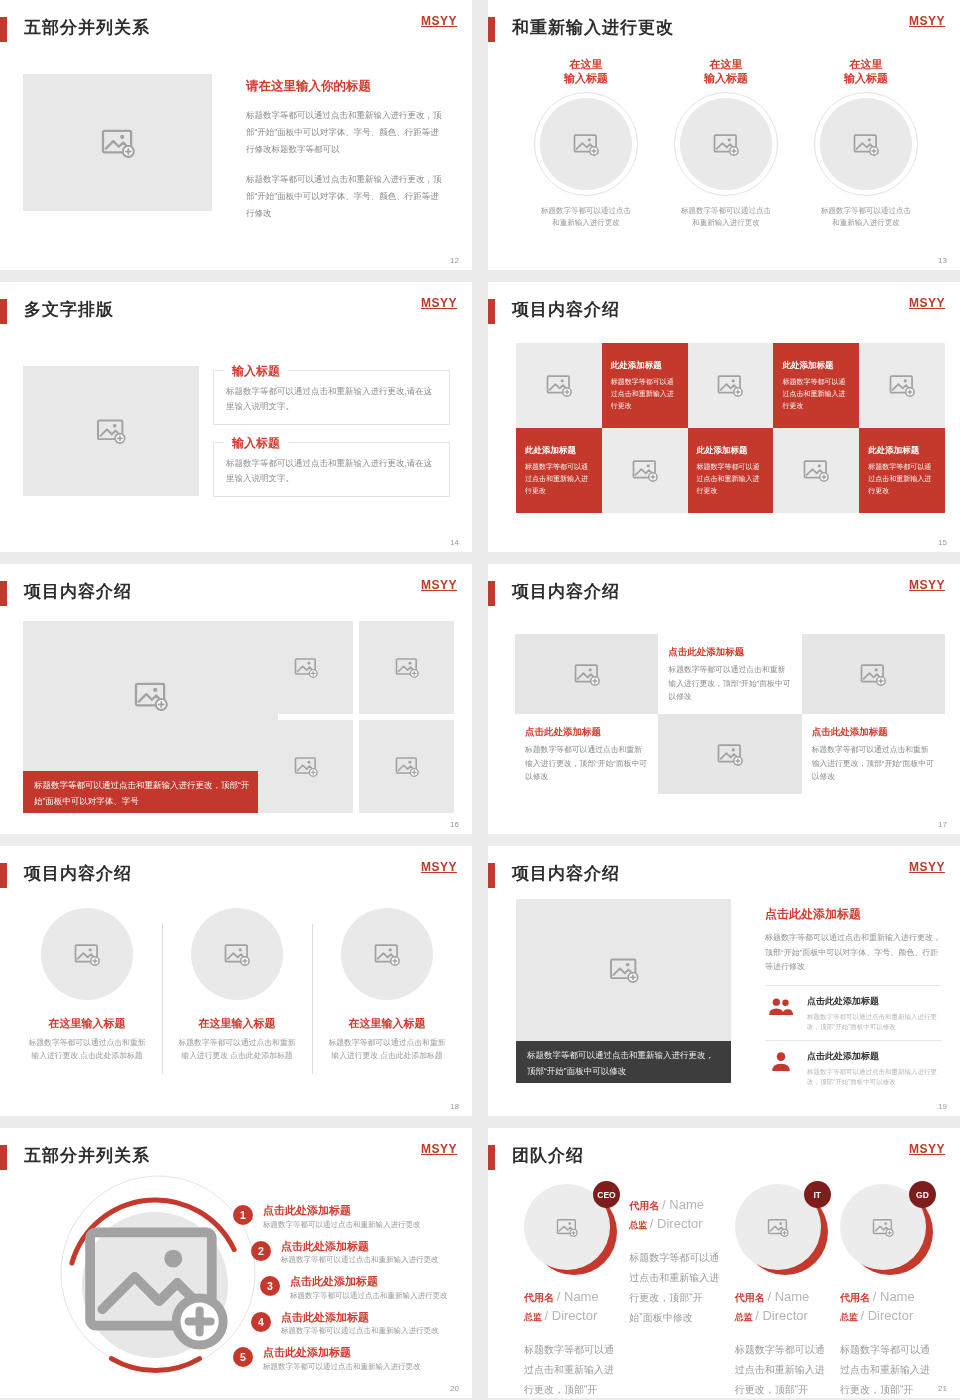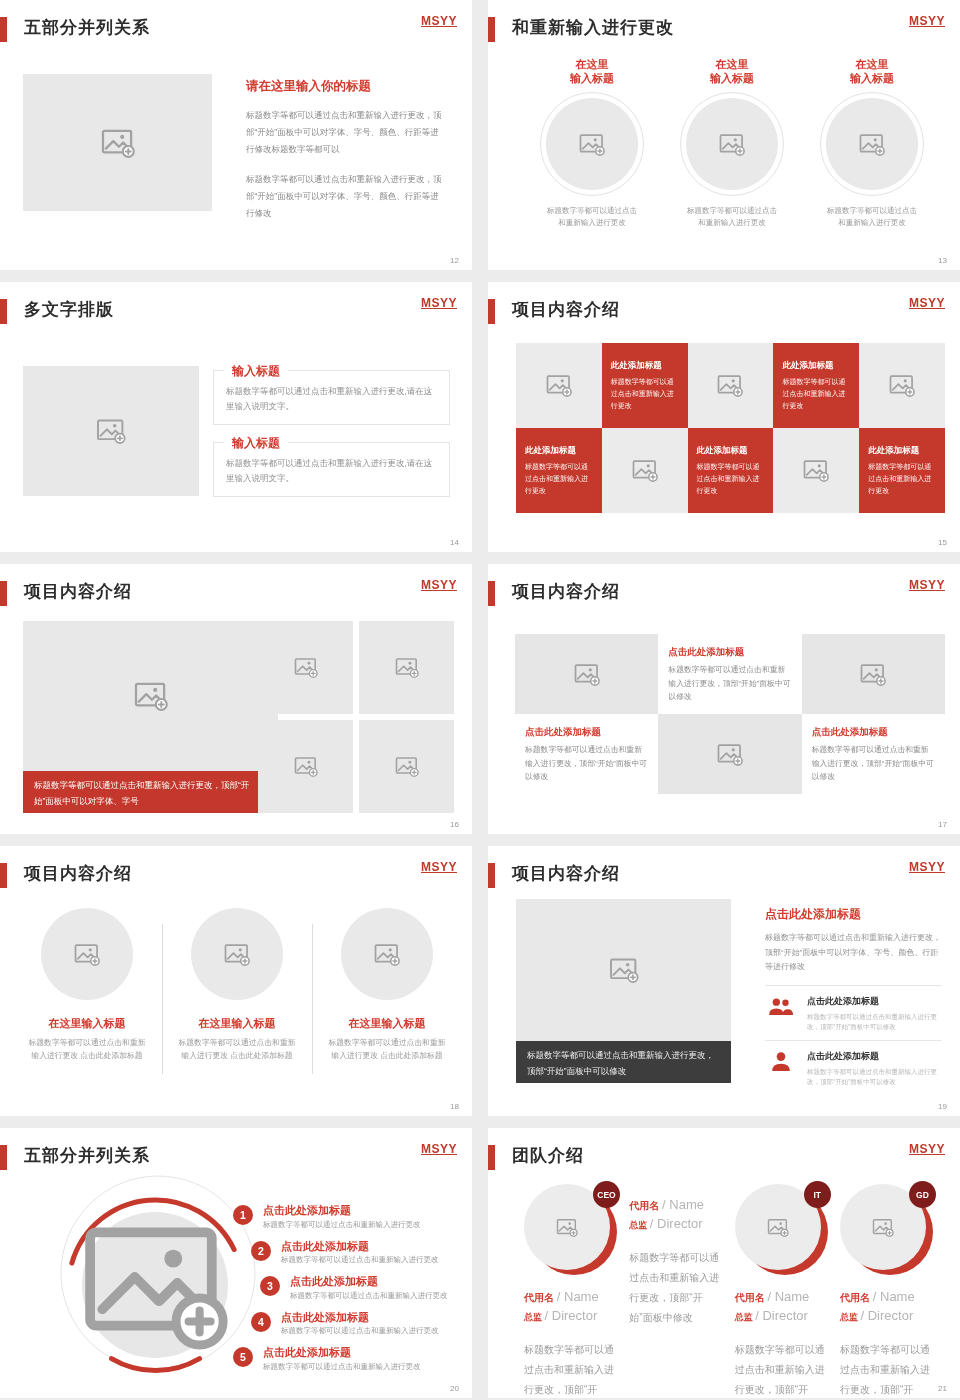--- a/index.html
+++ b/index.html
@@ -24,21 +24,21 @@
 
   .red-h { color:#d23b2e; font-weight:bold; }
 
   
   .s12-img { position:absolute; left:23px; top:74px; width:189px; height:137px; }
   .s12-text { position:absolute; left:246px; top:78px; width:200px; }
   .s12-text h3 { font-size:12.5px; margin-bottom:12px; }
   .s12-text p { font-size:8.5px; line-height:17px; color:#8a8a8a; margin-bottom:13px; }
 
   
-  .s13-row { position:absolute; left:28px; right:18px; top:58px; display:flex; justify-content:flex-end; }
+  .s13-row { position:absolute; left:28px; right:18px; top:58px; display:flex; justify-content:flex-start; }
   .s13-item { width:140px; text-align:center; }
   .s13-head span { display:block; font-size:11px; font-weight:bold; color:#d23b2e; line-height:13.5px; }
   .s13-ring { width:104px; height:104px; margin:7px auto 0; border:1px solid #e3e3e3; border-radius:50%; display:flex; align-items:center; justify-content:center; }
   .s13-circle { width:92px; height:92px; border-radius:50%; background:#e9e9e9; display:flex; align-items:center; justify-content:center; }
   .s13-cap { margin-top:9px; }
   .s13-cap span { display:block; font-size:7.5px; color:#9a9a9a; line-height:11.5px; }
 
   
   .s14-img { position:absolute; left:23px; top:84px; width:176px; height:130px; }
   .s14-col { position:absolute; left:213px; right:22px; top:88px; }

